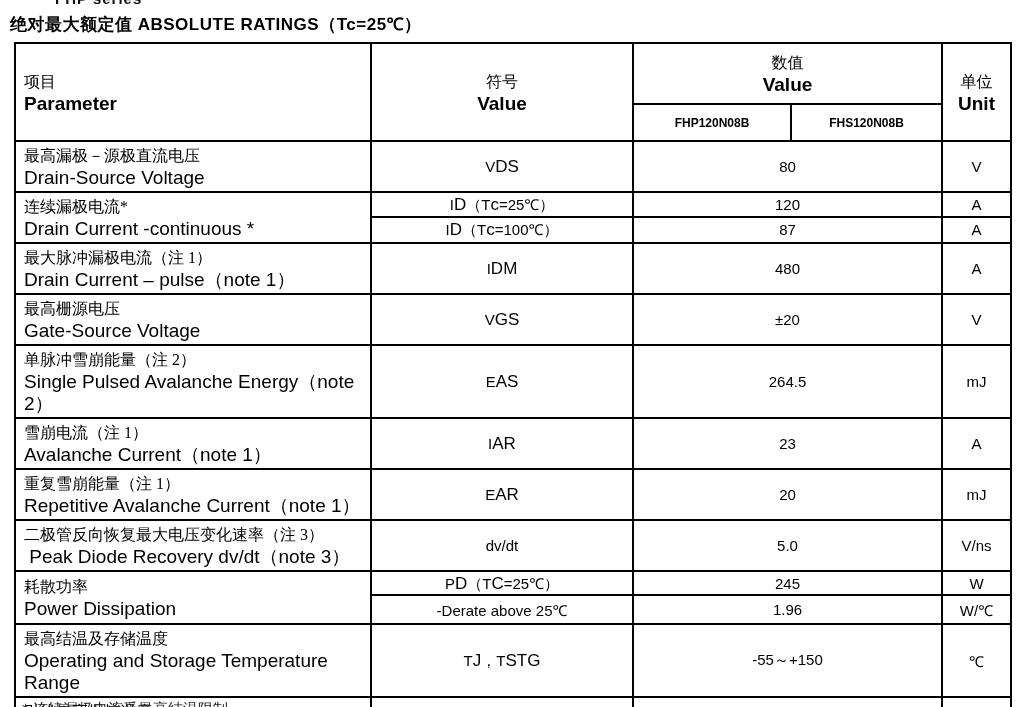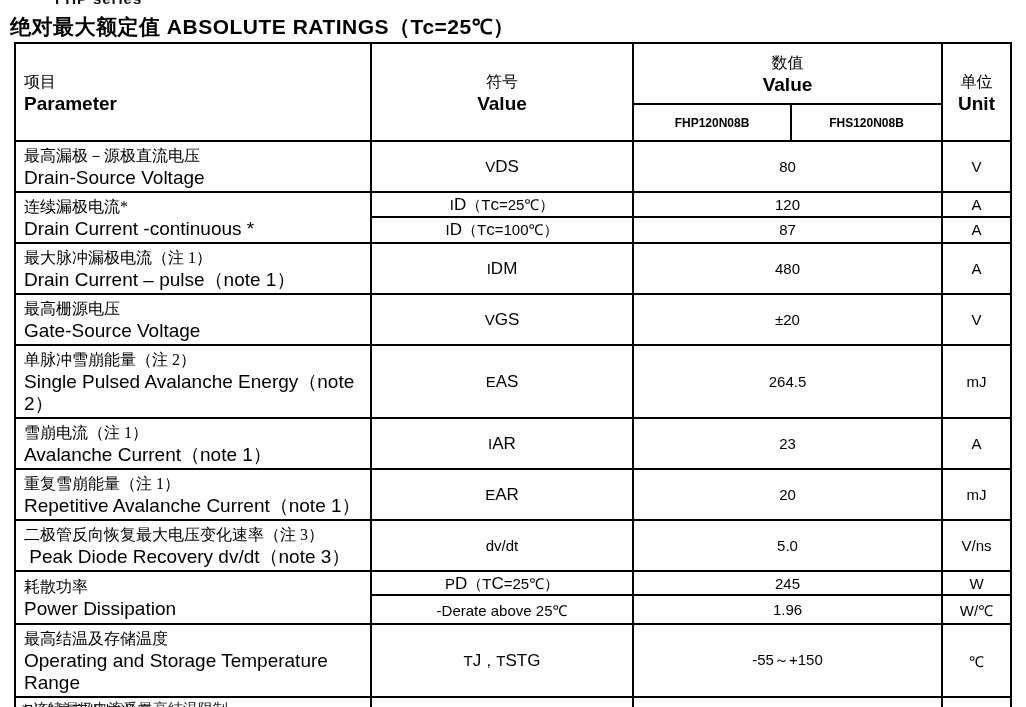--- a/index.html
+++ b/index.html
@@ -5,21 +5,21 @@
   html,body{margin:0;padding:0;}
   body{
     width:1026px;height:707px;position:relative;overflow:hidden;
     background:#ffffff;color:#000;
     font-family:"Liberation Sans", sans-serif;
   }
   .clip-top{position:absolute;left:55px;top:0;width:200px;height:7px;overflow:hidden;}
   .clip-top .inner{margin-top:-10px;font-size:15px;font-weight:bold;letter-spacing:1px;color:#111;}
   .title{
     position:absolute;left:10px;top:12px;
-    font-size:21px;font-weight:bold;letter-spacing:0.5px;
+    font-size:17px;font-weight:bold;letter-spacing:0.5px;
     font-family:"Liberation Sans", sans-serif;
   }
   table.ratings{
     position:absolute;left:14px;top:42px;width:996px;
     border-collapse:collapse;table-layout:fixed;
   }
   .ratings th,.ratings td{
     border:2px solid #000;padding:0 12px;vertical-align:middle;
     overflow:hidden;
   }

